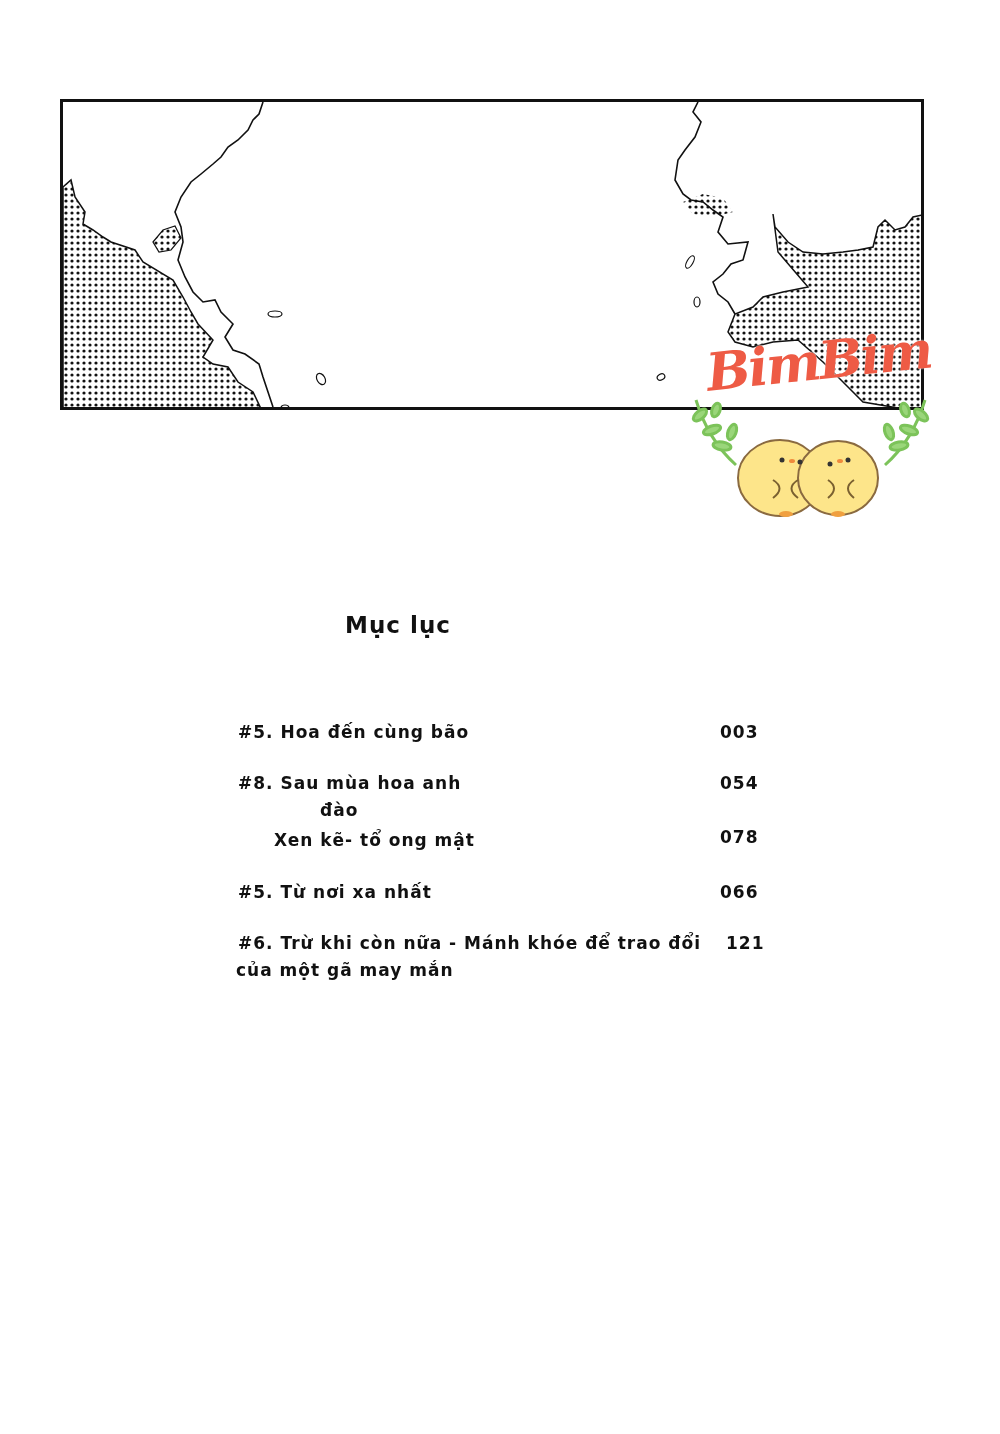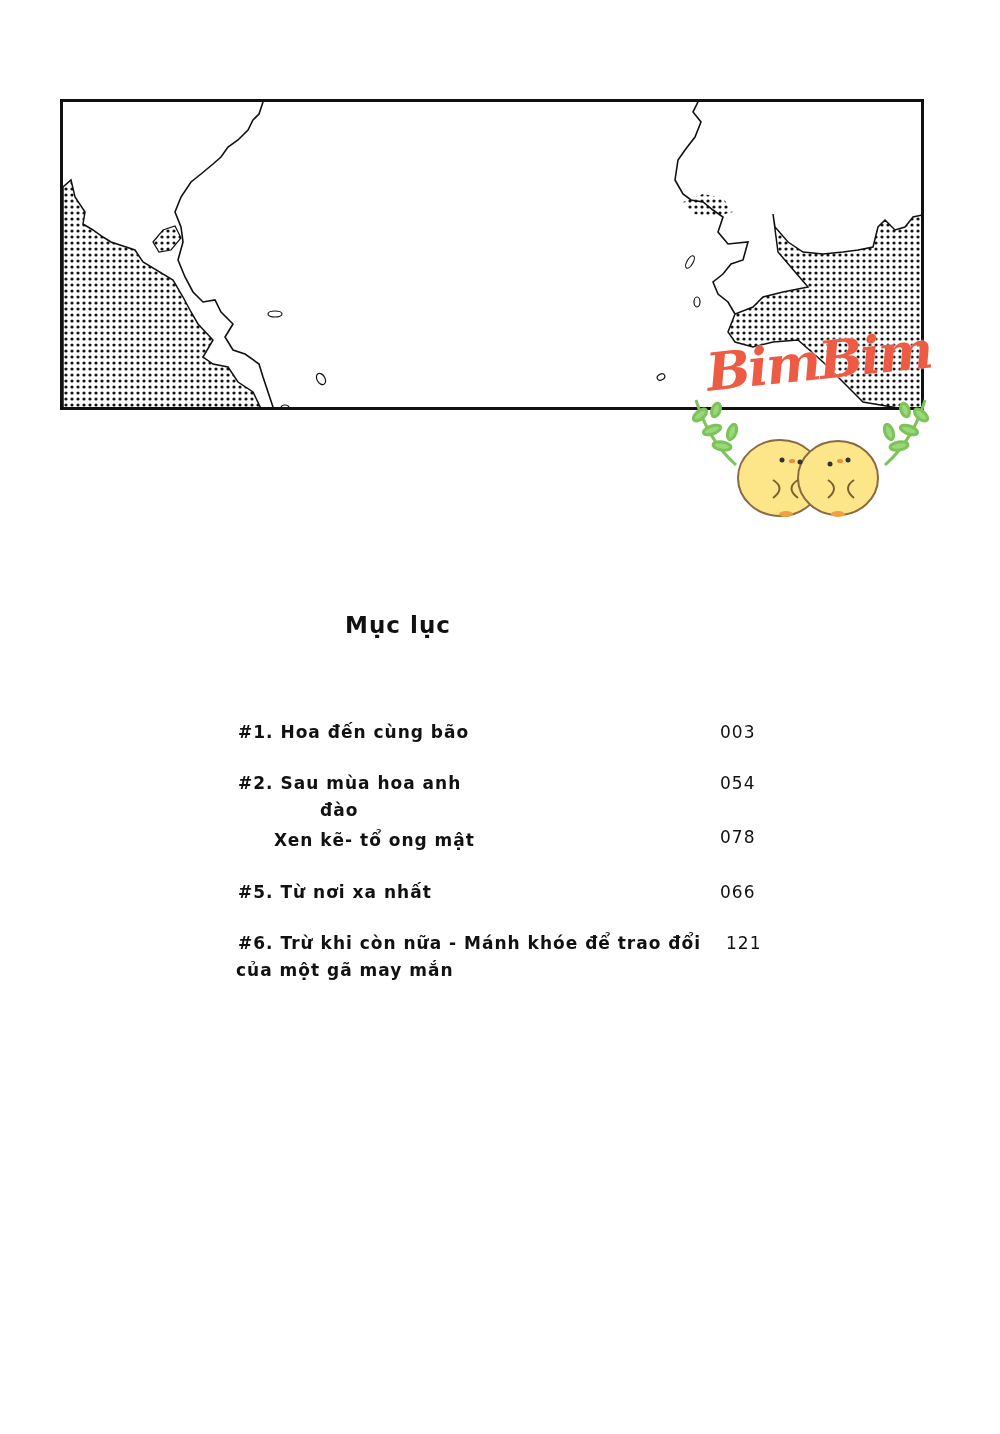--- a/index.html
+++ b/index.html
@@ -8,21 +8,21 @@
   .panel { position: absolute; left: 60px; top: 99px; width: 864px; height: 311px;
            border: 3px solid #111; box-sizing: border-box; background: #fff; overflow: hidden; }
   .panel svg { position: absolute; left: 0; top: 0; }
   .watermark { position: absolute; left: 688px; top: 330px; width: 245px; height: 190px; }
   .wm-text { position: absolute; left: 18px; top: 0px; font-family: "DejaVu Serif", serif;
              font-style: italic; font-weight: bold; font-size: 52px; color: #ee5b45;
              letter-spacing: -2px; transform: rotate(-6deg); text-shadow: 0 0 2px #fff; }
   .toc-title { position: absolute; left: 0; width: 796px; top: 612px; text-align: center;
                font-size: 23px; font-weight: bold; letter-spacing: 1px; }
   .toc-line { position: absolute; font-size: 17px; font-weight: bold; letter-spacing: 1px; white-space: nowrap; }
-  .toc-page { position: absolute; font-size: 17px; font-weight: normal; letter-spacing: 1px; }
+  .toc-page { position: absolute; font-size: 17px; font-weight: bold; letter-spacing: 1px; }
 </style>
 </head>
 <body>
 
 <div class="panel">
   <svg width="864" height="311" viewBox="0 0 864 311">
     <defs>
       <pattern id="dots" width="6" height="6" patternUnits="userSpaceOnUse">
         <circle cx="3" cy="3" r="1.6" fill="#111"></circle>
       </pattern>
@@ -88,24 +88,24 @@
         <ellipse cx="98" cy="184" rx="7" ry="3"></ellipse>
         <ellipse cx="150" cy="184" rx="7" ry="3"></ellipse>
       </g>
   </svg>
   <div class="wm-text">BimBim</div>
 </div>
 
 <div class="toc-title">Mục lục</div>
 
 <div>
-  <div class="toc-line" style="left:238px;top:722px">#1. Hoa đến cùng bão</div>
+  <div class="toc-line" style="left:238px;top:722px">#5. Hoa đến cùng bão</div>
   <div class="toc-page" style="left:720px;top:722px">003</div>
 
-  <div class="toc-line" style="left:238px;top:773px">#2. Sau mùa hoa anh</div>
+  <div class="toc-line" style="left:238px;top:773px">#8. Sau mùa hoa anh</div>
   <div class="toc-line" style="left:320px;top:800px">đào</div>
   <div class="toc-page" style="left:720px;top:773px">054</div>
 
   <div class="toc-line" style="left:274px;top:830px">Xen kẽ- tổ ong mật</div>
   <div class="toc-page" style="left:720px;top:827px">078</div>
 
   <div class="toc-line" style="left:238px;top:882px">#5. Từ nơi xa nhất</div>
   <div class="toc-page" style="left:720px;top:882px">066</div>
 
   <div class="toc-line" style="left:238px;top:933px">#6. Trừ khi còn nữa - Mánh khóe để trao đổi</div>

